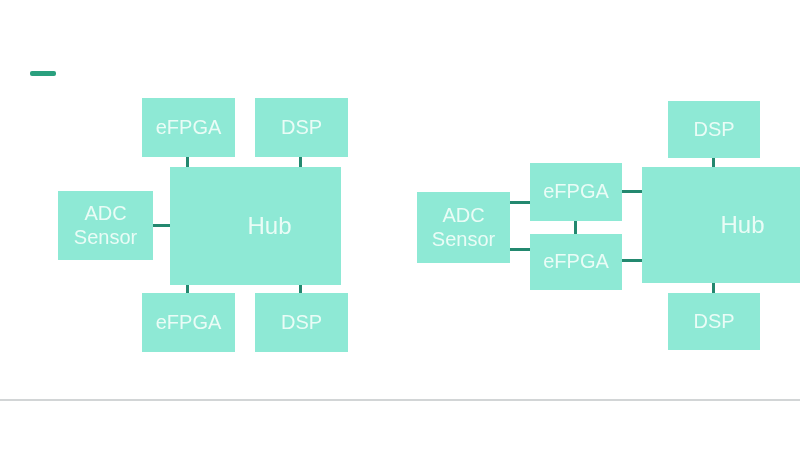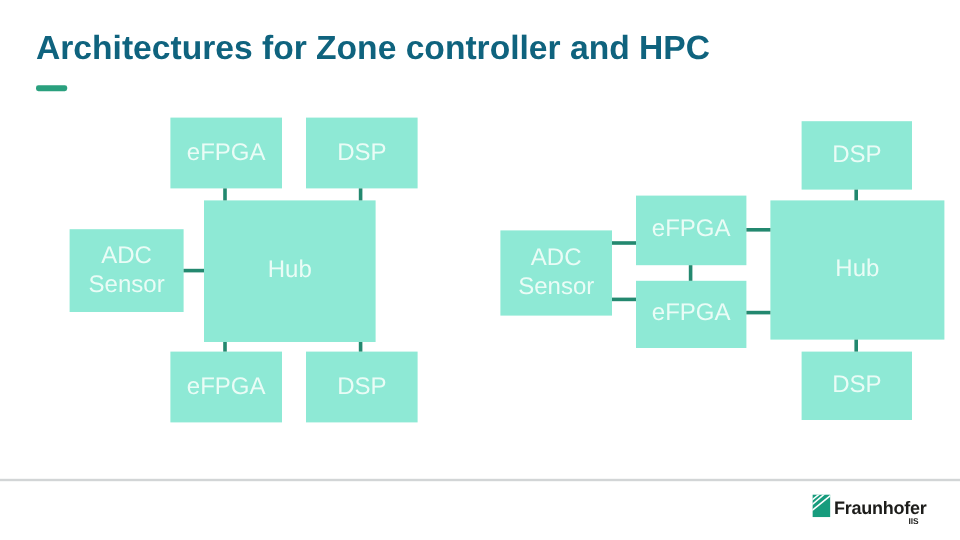--- a/index.html
+++ b/index.html
@@ -19,21 +19,21 @@
     background:var(--accent-green,#2aa07e);border-radius:2px;
   }
   .node{
     position:absolute;
     background:var(--node-fill,#8ee9d5);
     color:var(--node-text,#eafcf6);
     display:flex;align-items:center;justify-content:center;
     text-align:center;
     font-size:20px;line-height:1.18;
   }
-  .node.hub{font-size:20px;}
+  .node.hub{font-size:24px;padding-left:28px;}
   .node.adc{padding:0 14px;box-sizing:border-box;}
   .conn{
     position:absolute;
     background:var(--connector,#23886f);
   }
   .footer-divider{
     position:absolute;left:0;top:399px;width:800px;height:2px;
     background:var(--footer-line,#d2d5d6);
   }
   .logo{
@@ -48,21 +48,20 @@
   .logo .unit{
     position:absolute;left:80px;top:20px;
     font-size:7px;font-weight:bold;color:var(--wordmark,#1d1d1b);
   }
 </style>
 </head>
 <body>
 
 <div class="slide">
 
-  <h1 class="page-title">Architectures for Zone controller and HPC</h1>
   <div class="accent-dash"></div>
 
   <div>
     <div class="node" style="left:142px;top:98px;width:93px;height:59px">eFPGA</div>
     <div class="node" style="left:255px;top:98px;width:93px;height:59px">DSP</div>
     <div class="node hub" style="left:170px;top:167px;width:143px;height:118px">Hub</div>
     <div class="node adc" style="left:58px;top:191px;width:95px;height:69px">ADC Sensor</div>
     <div class="node" style="left:142px;top:293px;width:93px;height:59px">eFPGA</div>
     <div class="node" style="left:255px;top:293px;width:93px;height:59px">DSP</div>
 
@@ -84,26 +83,14 @@
     <div class="conn" style="left:712px;top:158px;width:3px;height:9px"></div>
     <div class="conn" style="left:510px;top:201px;width:20px;height:3px"></div>
     <div class="conn" style="left:622px;top:190px;width:20px;height:3px"></div>
     <div class="conn" style="left:574px;top:221px;width:3px;height:13px"></div>
     <div class="conn" style="left:510px;top:248px;width:20px;height:3px"></div>
     <div class="conn" style="left:622px;top:259px;width:20px;height:3px"></div>
     <div class="conn" style="left:712px;top:283px;width:3px;height:10px"></div>
   </div>
 
   <div class="footer-divider"></div>
-  <div class="logo">
-    <svg width="15" height="19" viewBox="0 0 15 19">
-      <rect width="15" height="19" fill="#179c7d"></rect>
-      <g stroke="#ffffff" stroke-width="1.3">
-        <line x1="-2" y1="6" x2="8" y2="-2"></line>
-        <line x1="-2" y1="10" x2="12" y2="-2"></line>
-        <line x1="-1" y1="14" x2="15" y2="1"></line>
-      </g>
-    </svg>
-    <span class="wordmark">Fraunhofer</span>
-    <span class="unit">IIS</span>
-  </div>
 
 </div>
 
 </body></html>

